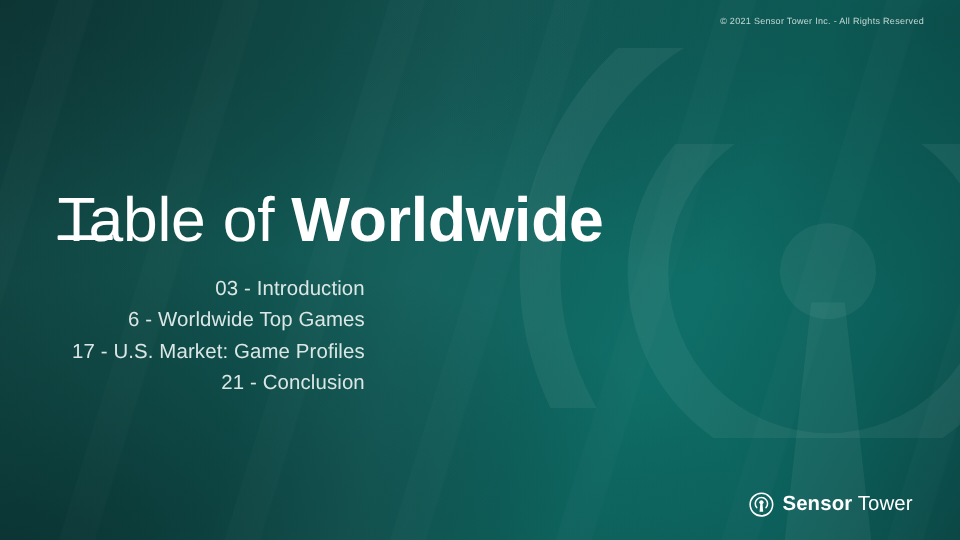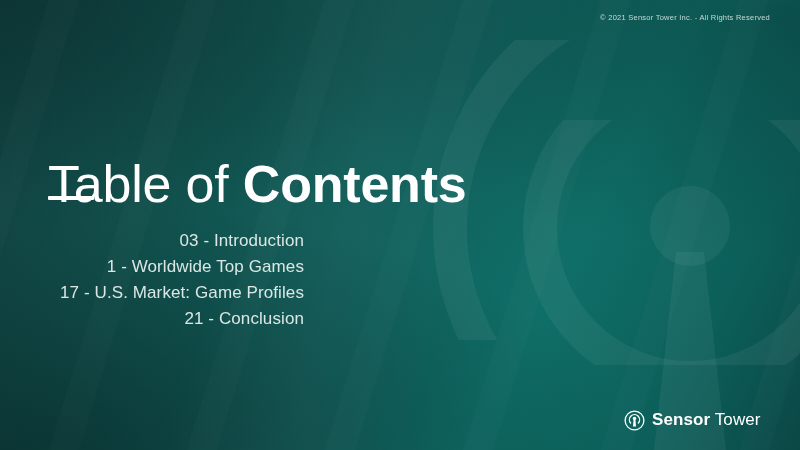--- a/index.html
+++ b/index.html
@@ -171,28 +171,28 @@
       <path d="M 676 252 L 704 252 L 726 450 L 654 450 Z"></path>
     </g>
   </svg>
 
   <div class="streaks"></div>
   <div class="streak-wide"></div>
 
   <div class="copyright">© 2021 Sensor Tower Inc. - All Rights Reserved</div>
 
   <h1 class="title">
-    <span class="light">Table of </span><span class="bold">Contents</span>
+    <span class="light">Table of </span><span class="bold">Worldwide</span>
   </h1>
 
   <div class="divider"></div>
 
   <ul class="toc">
     <li>03 - Introduction</li>
-    <li>1 - Worldwide Top Games</li>
+    <li>6 - Worldwide Top Games</li>
     <li>17 - U.S. Market: Game Profiles</li>
     <li>21 - Conclusion</li>
   </ul>
 
   <div class="logo">
     <svg class="logo-mark" width="21" height="21" viewBox="0 0 21 21" aria-hidden="true">
       <circle cx="10.5" cy="10.5" r="9.4" fill="none" stroke="#ffffff" stroke-width="1.3"></circle>
       <path d="M 6.6 13.0 A 5.1 5.1 0 1 1 14.4 13.0" fill="none" stroke="#ffffff" stroke-width="1.3" stroke-linecap="round"></path>
       <circle cx="10.5" cy="8.6" r="1.75" fill="#ffffff"></circle>
       <path d="M 9.55 10.1 L 11.45 10.1 L 12.0 16.4 L 9.0 16.4 Z" fill="#ffffff"></path>

